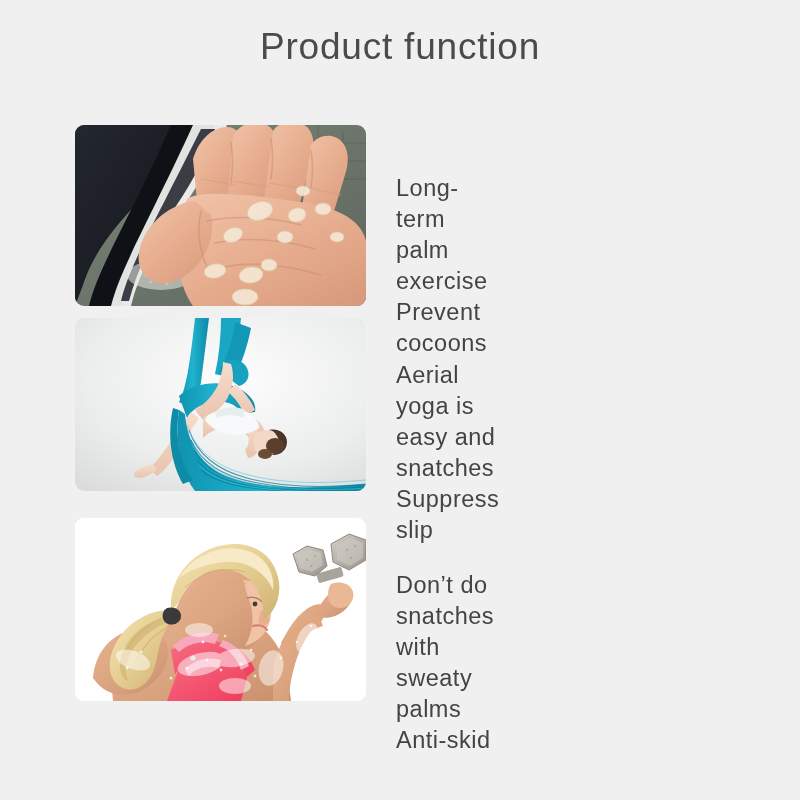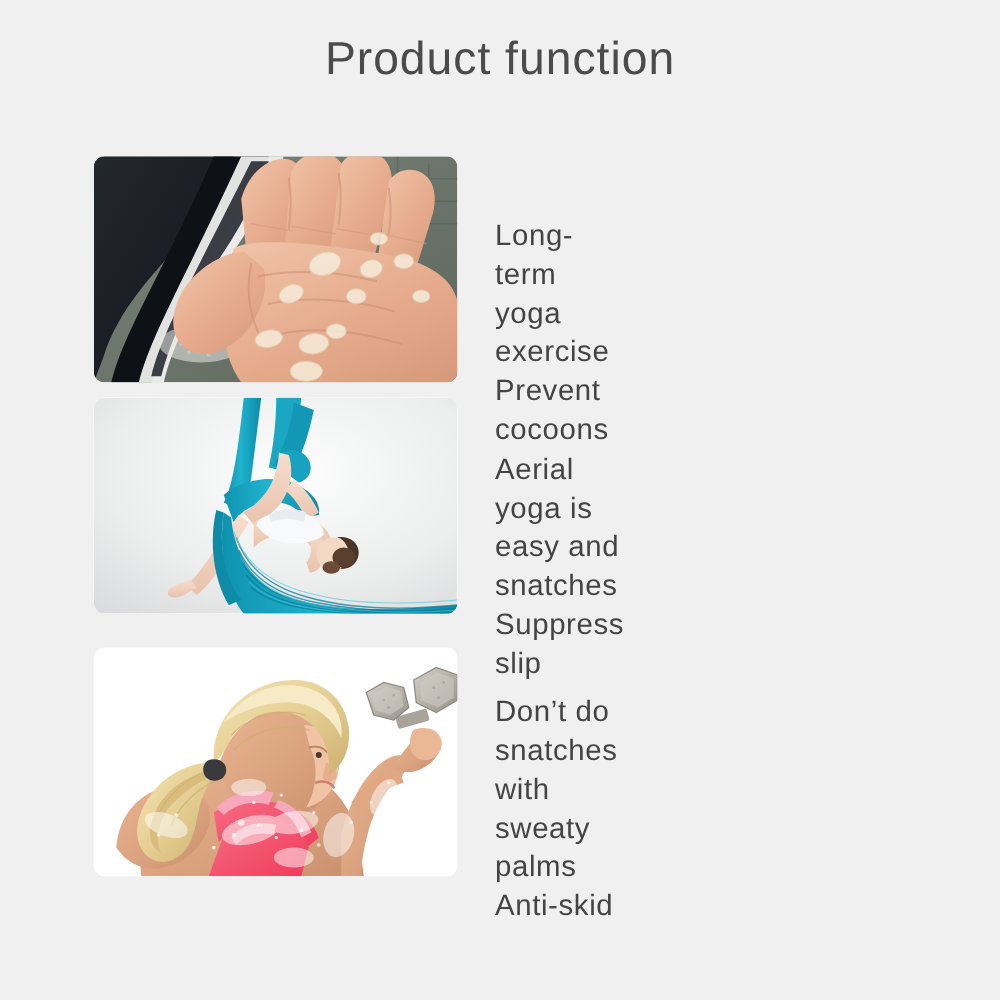--- a/index.html
+++ b/index.html
@@ -74,21 +74,21 @@
   #feature-1 { top: 125px; }
   #feature-1 .photo { height: 181px; }
   #feature-1 .caption { top: 48px; }
 
   #feature-2 { top: 318px; }
   #feature-2 .photo { height: 173px; }
   #feature-2 .caption { top: 42px; }
 
   #feature-3 { top: 518px; }
   #feature-3 .photo { height: 183px; }
-  #feature-3 .caption { top: 36px; }
+  #feature-3 .caption { top: 52px; }
 
   .photo svg { display: block; width: 100%; height: 100%; }
 </style>
 </head>
 <body>
 
 <div class="page">
 
   <div class="title-top">Product function</div>
 
@@ -171,21 +171,21 @@
             <ellipse cx="140" cy="146" rx="11" ry="7" transform="rotate(-10 140 146)"></ellipse>
             <ellipse cx="176" cy="150" rx="12" ry="8" transform="rotate(-8 176 150)"></ellipse>
             <ellipse cx="194" cy="140" rx="8" ry="6"></ellipse>
             <ellipse cx="170" cy="172" rx="13" ry="8"></ellipse>
             <ellipse cx="228" cy="66" rx="7" ry="5"></ellipse>
             <ellipse cx="262" cy="112" rx="7" ry="5"></ellipse>
           </g>
         </g>
       </svg>
     </div>
-    <div class="caption">Long-term yoga exercise
+    <div class="caption">Long-term palm exercise
 Prevent cocoons</div>
   </div>
 
   <div class="feature" id="feature-2">
     <div class="photo">
       <svg viewBox="0 0 291 173" preserveAspectRatio="none">
         <defs>
           <radialGradient id="f2bg" cx="0.55" cy="0.35" r="0.85">
             <stop offset="0" stop-color="#fdfdfd"></stop>
             <stop offset="0.6" stop-color="#eceded"></stop>

